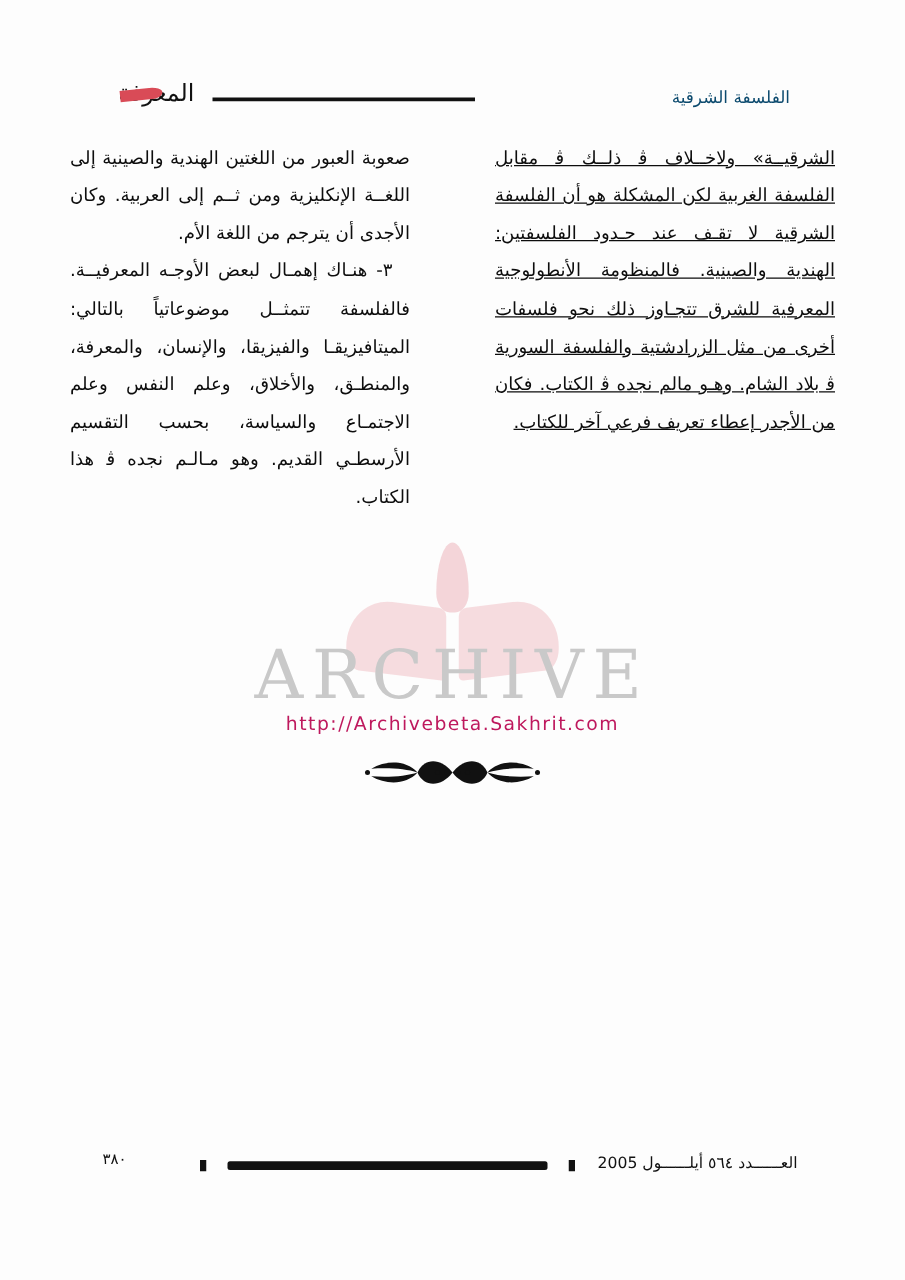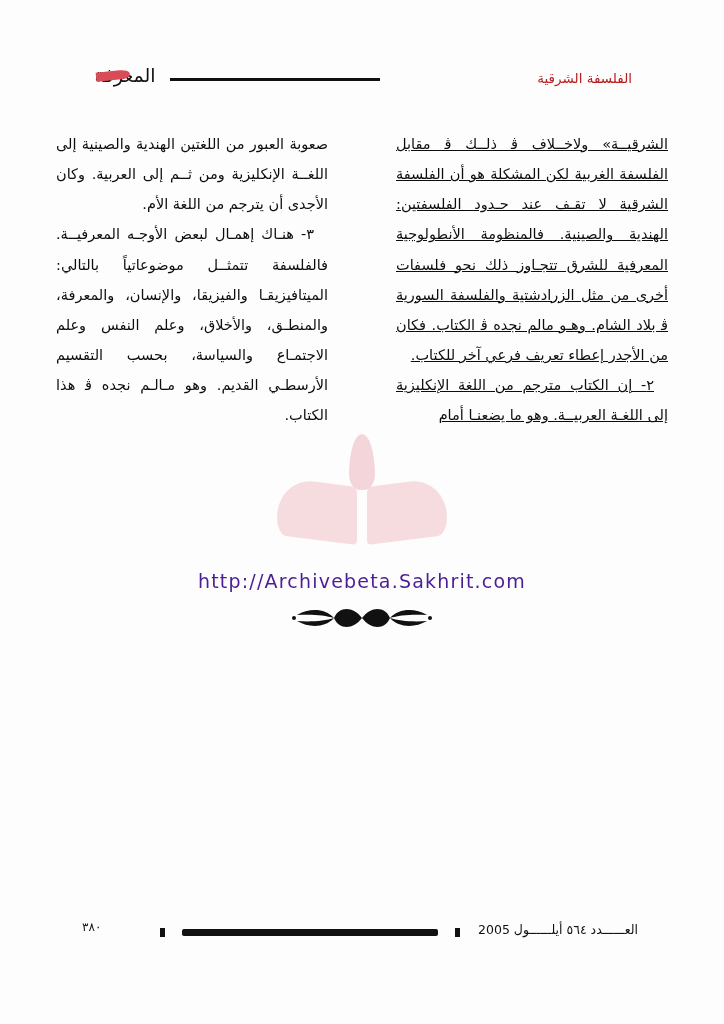--- a/index.html
+++ b/index.html
@@ -28,21 +28,21 @@
     top: 58px;
     left: 52px;
     right: 52px;
     height: 40px;
   }
   .header-title {
     position: absolute;
     right: 40px;
     top: 12px;
     font-size: 13.5px;
-    color: #b91c1c;
+    color: #0c4a6e;
     letter-spacing: 0px;
     direction: rtl;
   }
   .header-rule {
     position: absolute;
     left: 118px;
     top: 20px;
     width: 210px;
     height: 3px;
     background: #111;
@@ -77,21 +77,21 @@
   
   .cols {
     position: absolute;
     top: 112px;
     left: 56px;
     right: 56px;
     height: 340px;
   }
   .col {
     position: absolute;
-    top: 17px;
+    top: 0;
     width: 272px;
     direction: rtl;
     text-align: justify;
     font-size: 14.5px;
     line-height: 2.08;
     color: #0d0d0d;
   }
   .col.right { right: 0; text-decoration: underline; }
   .col.left  { left: 0; }
   .col p {
@@ -155,23 +155,23 @@
     font-size: 54px;
     letter-spacing: 7px;
     color: #c9c9c9;
     direction: ltr;
   }
   .wm-url {
     position: absolute;
     left: 0; right: 0;
     top: 140px;
     font-family: "DejaVu Sans", sans-serif;
-    font-size: 19px;
+    font-size: 15px;
     letter-spacing: 1.2px;
-    color: #4c1d95;
+    color: #be185d;
     direction: ltr;
   }
 
   
   .ornament {
     position: absolute;
     left: 50%;
     top: 602px;
     transform: translateX(-50%);
     width: 150px;
@@ -241,34 +241,34 @@
     <div class="header-rule"></div>
     <div class="header-logo">
       <div class="logo-word">المعرفة</div>
       <div class="logo-swoosh"></div>
     </div>
   </div>
 
   <div class="cols">
     <div class="col right">
       <p>الشرقيــة» ولاخــلاف ﭬ ذلــك ﭬ مقابل الفلسفة الغربية لكن المشكلة هو أن الفلسفة الشرقية لا تقـف عند حـدود الفلسفتين: الهندية والصينية. فالمنظومة الأنطولوجية المعرفية للشرق تتجـاوز ذلك نحو فلسفات أخرى من مثل الزرادشتية والفلسفة السورية ﭬ بلاد الشام. وهـو مالم نجده ﭬ الكتاب. فكان من الأجدر إعطاء تعريف فرعي آخر للكتاب.</p>
-      <p class="indent">٢- إن الكتاب مترجم من اللغة الإنكليزية إلى اللغـة العربيــة. وهو ما يضعنـا أمام</p>
     </div>
     <div class="col left">
       <p>صعوبة العبور من اللغتين الهندية والصينية إلى اللغــة الإنكليزية ومن ثــم إلى العربية. وكان الأجدى أن يترجم من اللغة الأم.</p>
       <p class="indent">٣- هنـاك إهمـال لبعض الأوجـه المعرفيــة. فالفلسفة تتمثــل موضوعاتياً بالتالي: الميتافيزيقـا والفيزيقا، والإنسان، والمعرفة، والمنطـق، والأخلاق، وعلم النفس وعلم الاجتمـاع والسياسة، بحسب التقسيم الأرسطـي القديم. وهو مـالـم نجده ﭬ هذا الكتاب.</p>
     </div>
   </div>
 
   <div class="watermark">
     <div class="wm-book">
       <div class="flame"></div>
       <div class="page-l"></div>
       <div class="page-r"></div>
     </div>
+    <div class="wm-text">ARCHIVE</div>
     <div class="wm-url">http://Archivebeta.Sakhrit.com</div>
   </div>
 
   <div class="ornament">
     <svg viewBox="0 0 150 32" width="150" height="32" aria-hidden="true">
       <g fill="#111">
         <path d="M75 16 C 66 4, 52 4, 47 16 C 52 28, 66 28, 75 16 Z"></path>
         <path d="M75 16 C 84 4, 98 4, 103 16 C 98 28, 84 28, 75 16 Z"></path>
         <path d="M47 16 C 38 6, 22 6, 10 13 C 24 12, 38 13, 47 16 Z"></path>
         <path d="M47 16 C 38 26, 22 26, 10 19 C 24 20, 38 19, 47 16 Z"></path>

